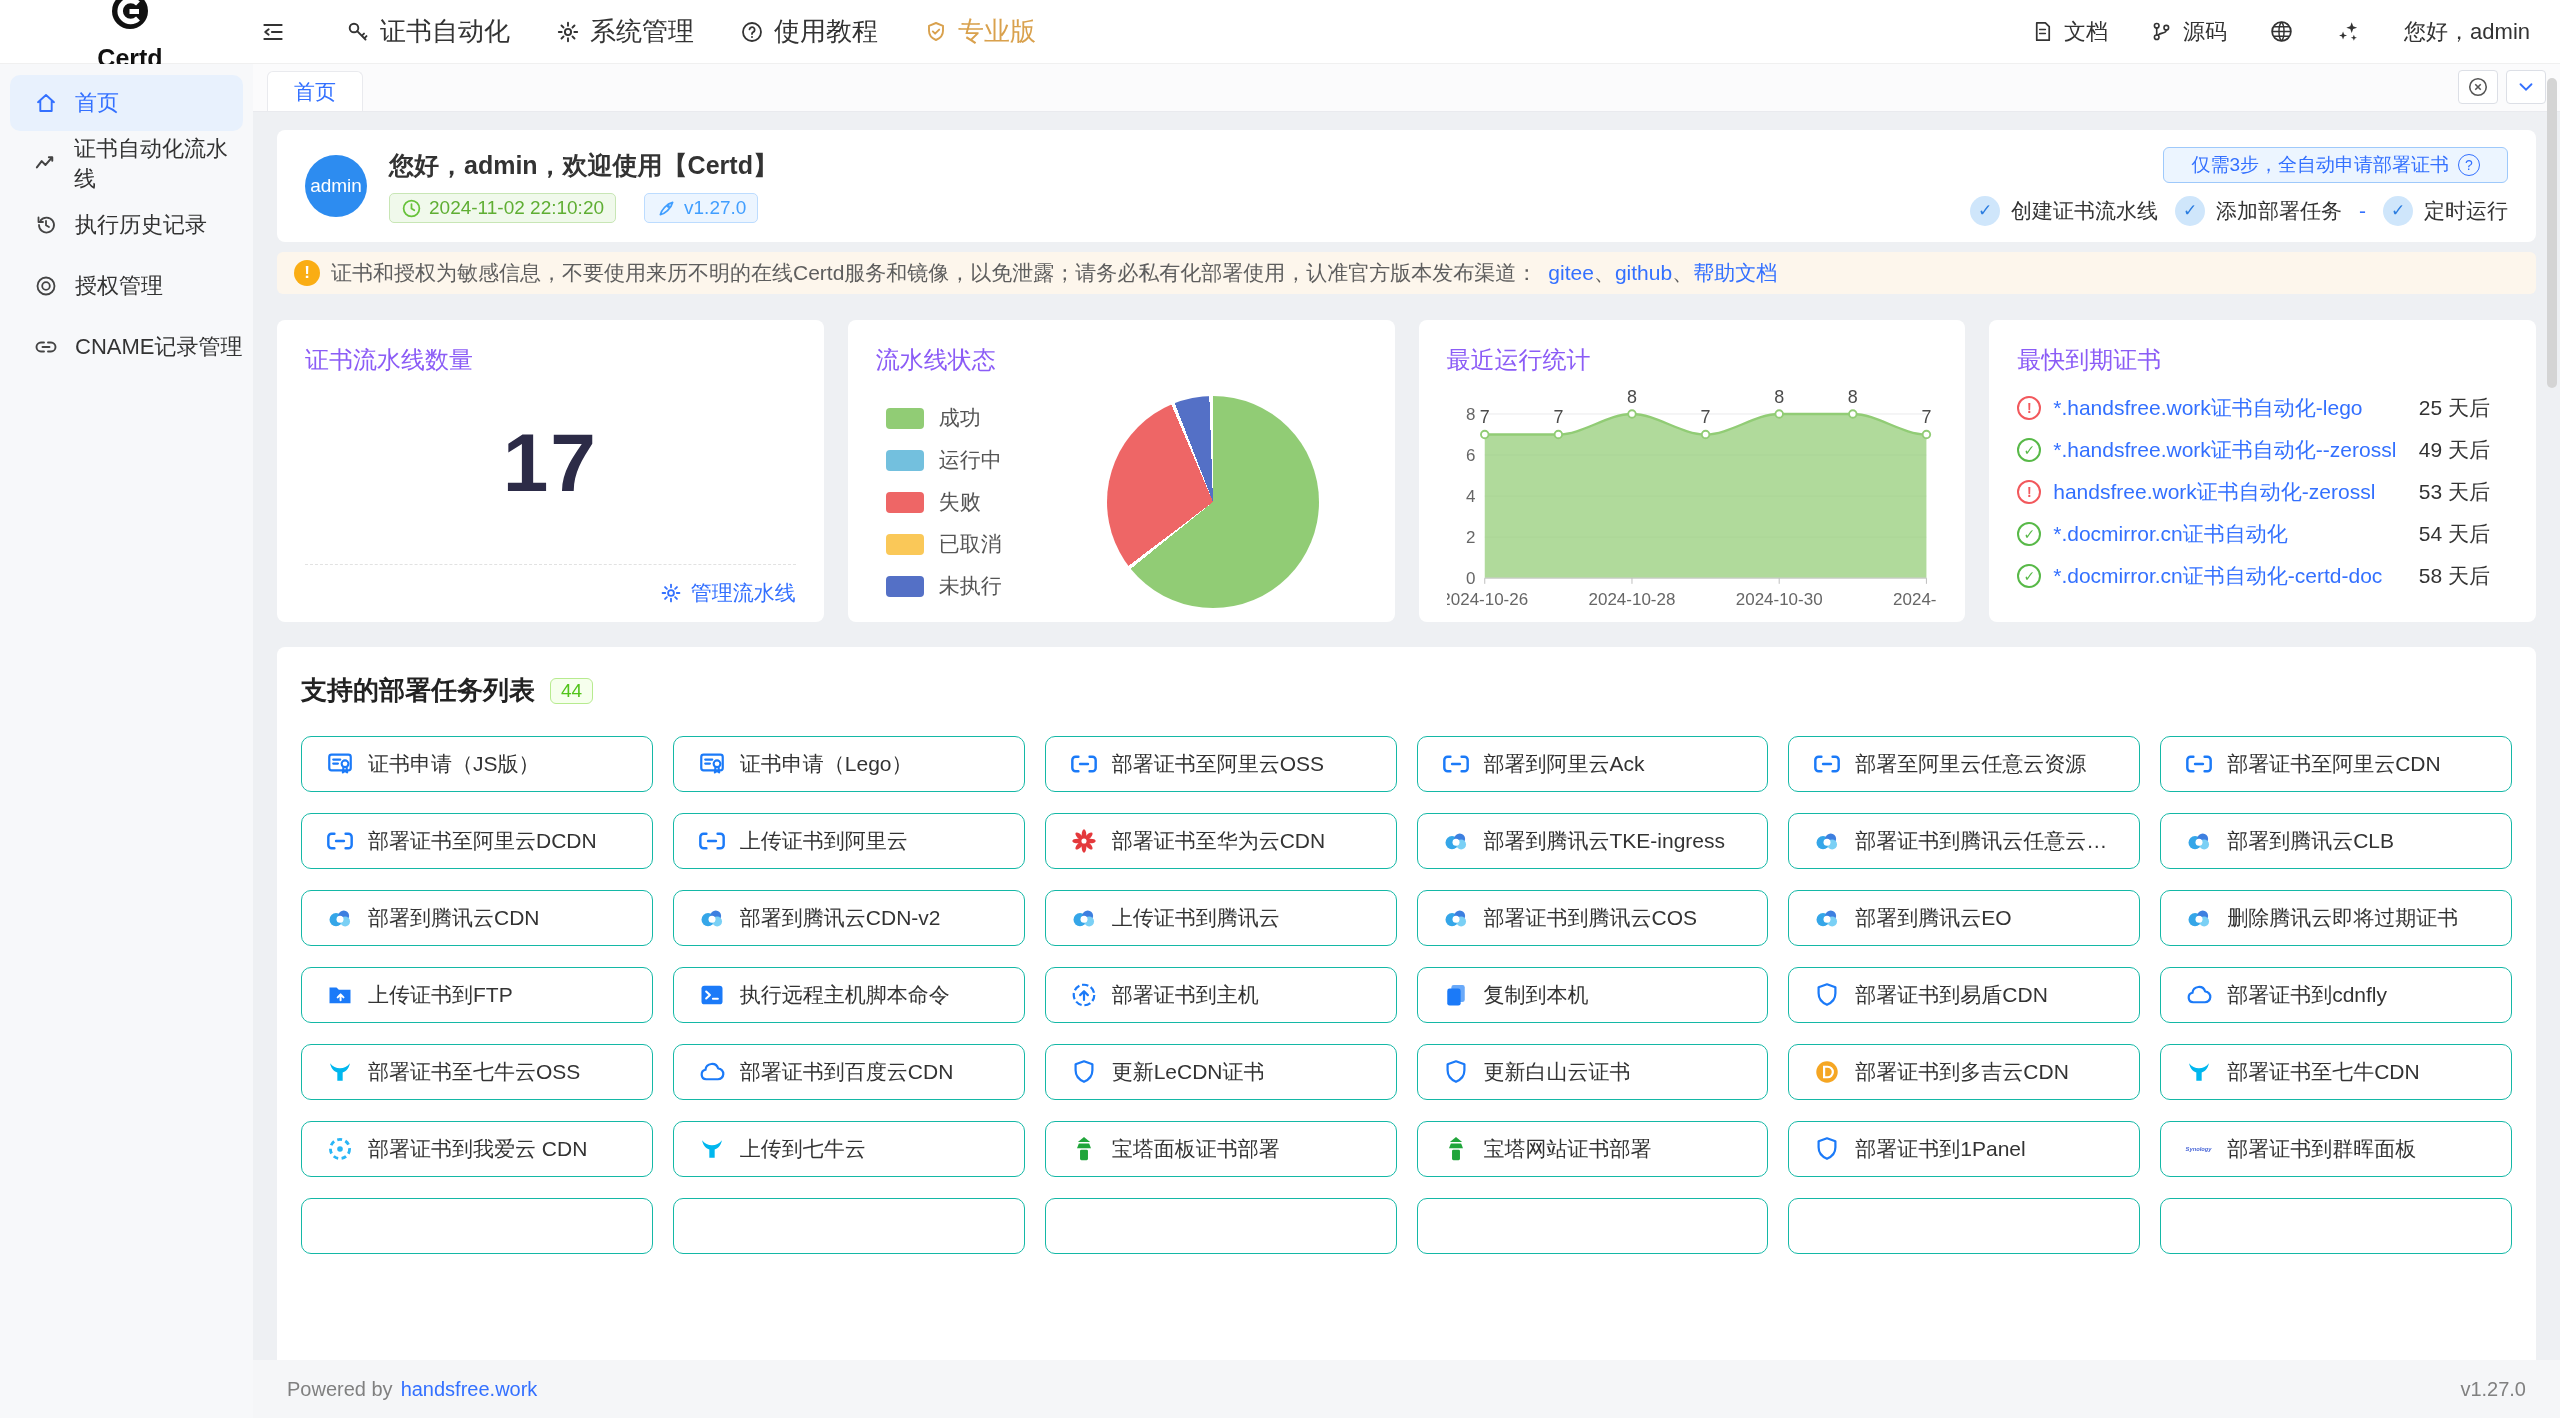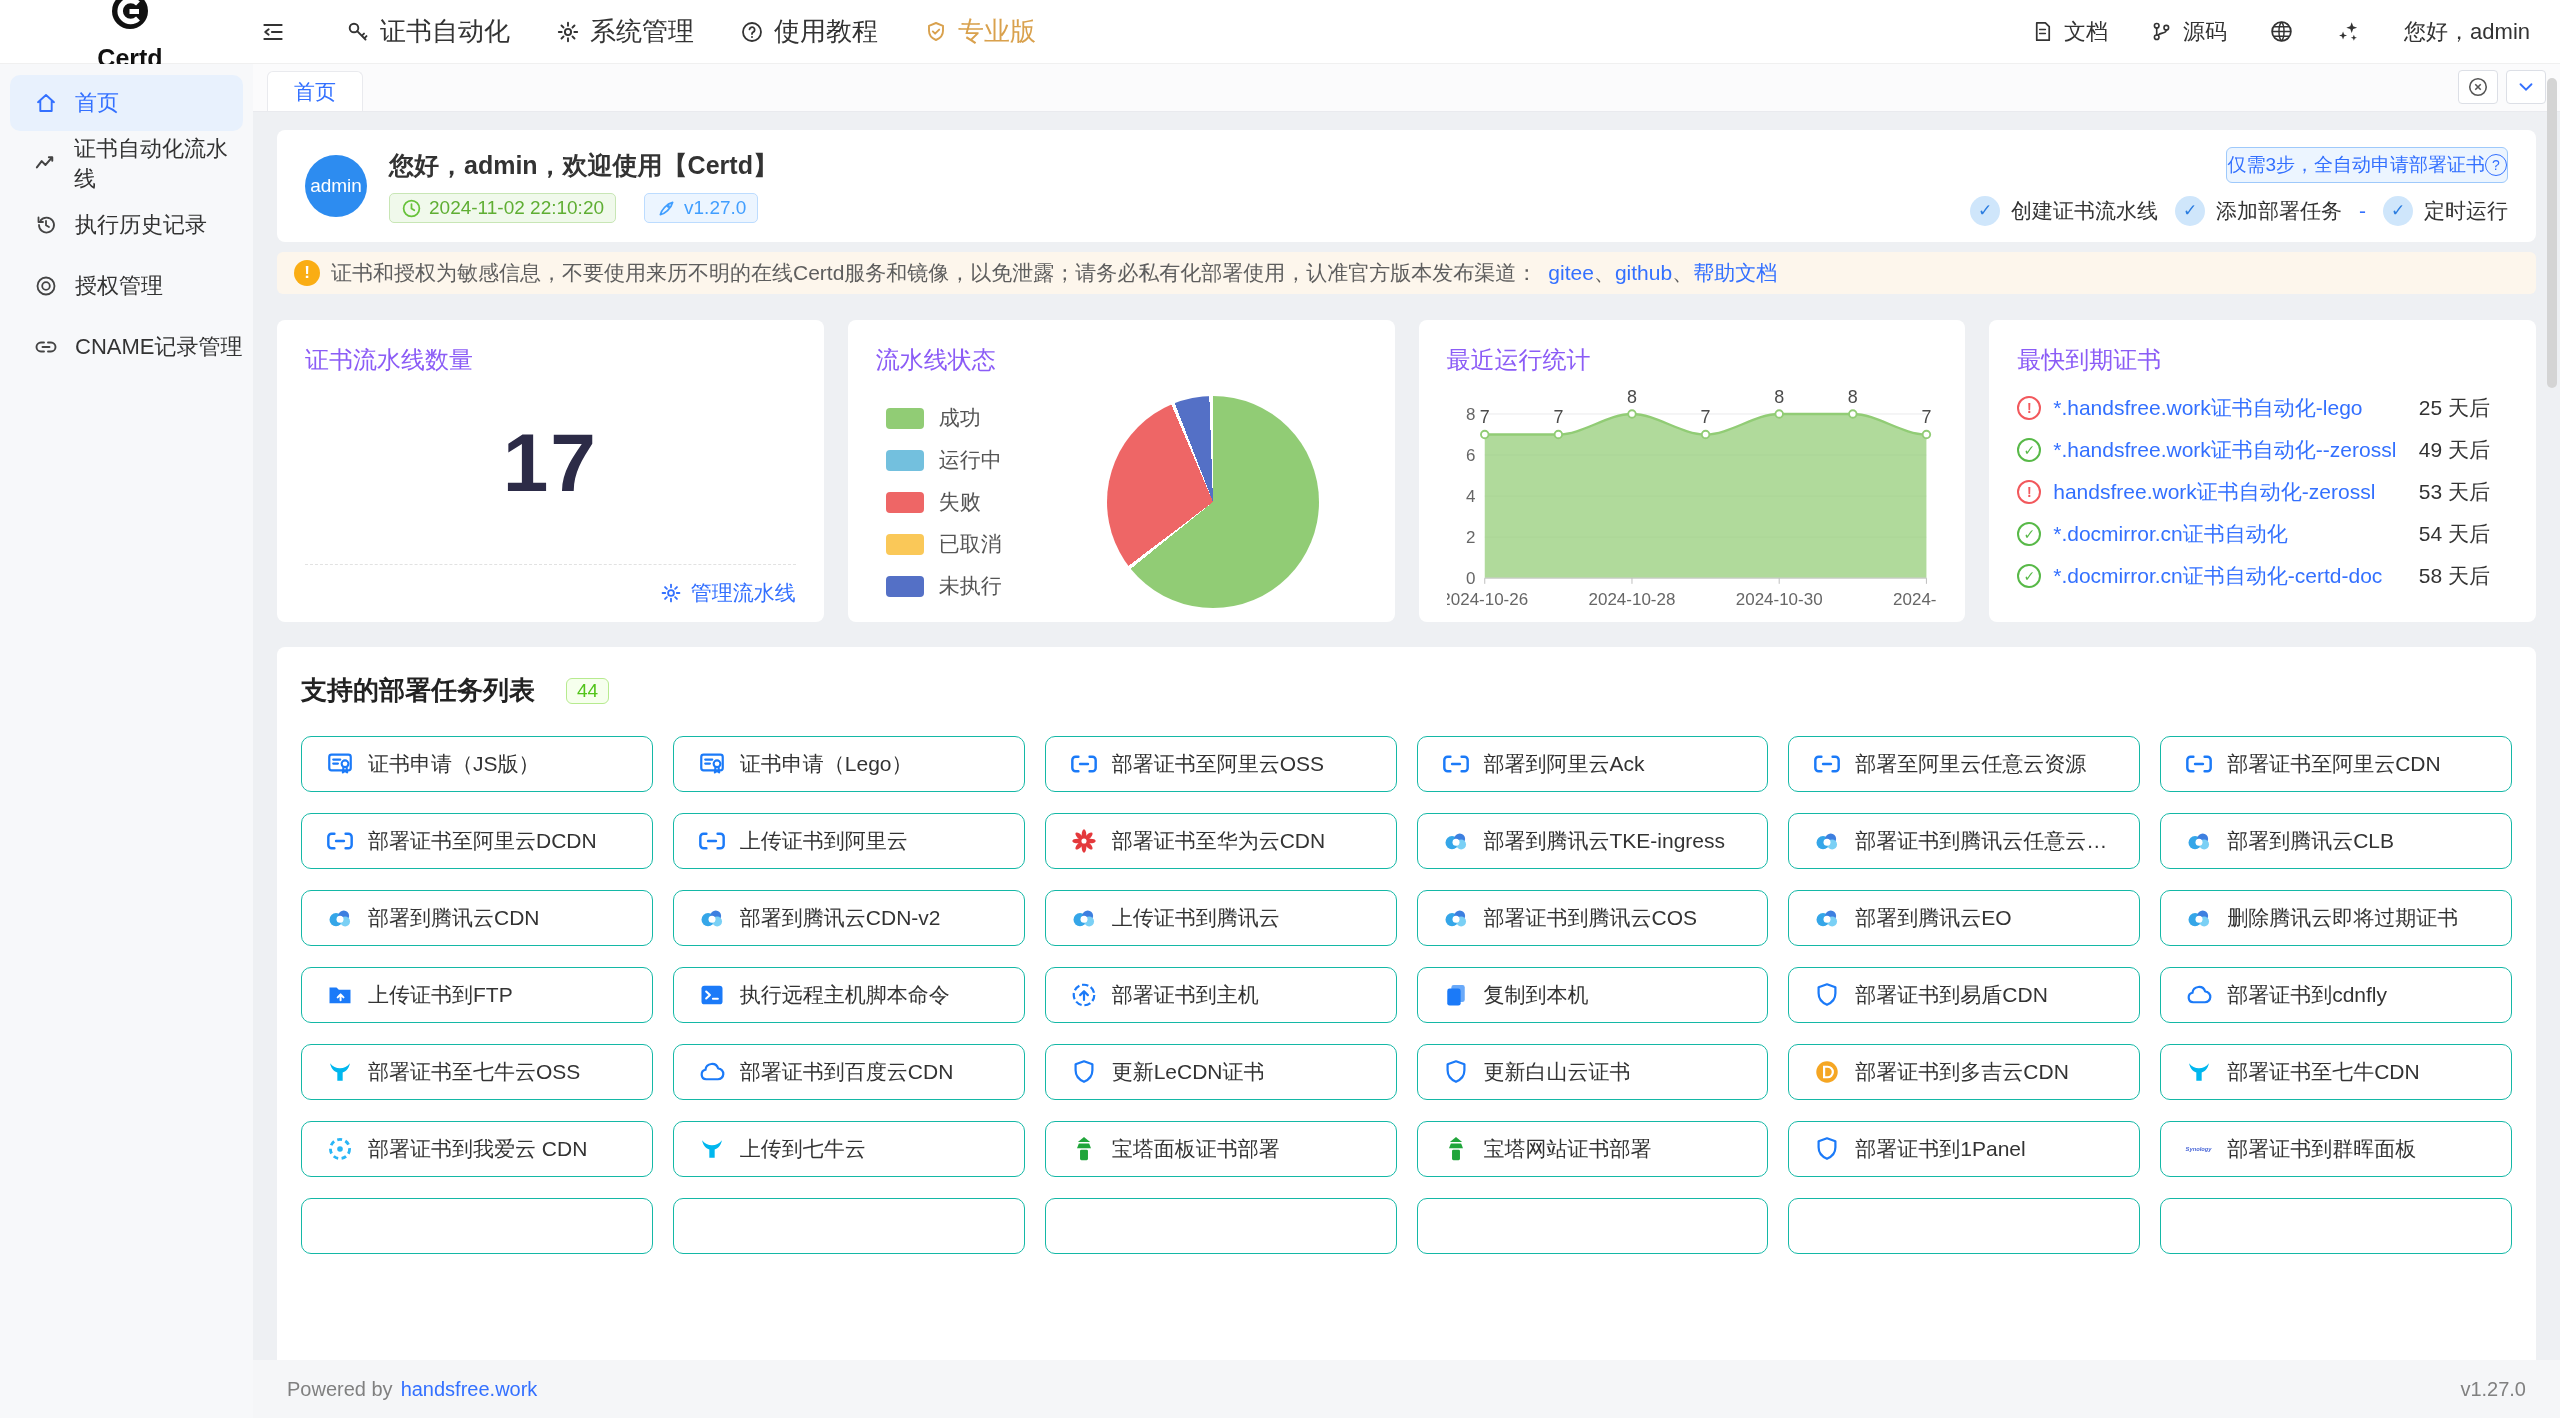--- a/index.html
+++ b/index.html
@@ -40,21 +40,21 @@
 
   .welcome-card{background:#fff;border-radius:8px;height:112px;display:flex;align-items:center;padding:0 28px;}
   .avatar{width:62px;height:62px;border-radius:50%;background:#2d8cf0;color:#fff;display:flex;align-items:center;justify-content:center;font-size:19px;flex:none;}
   .welcome-info{margin-left:22px;}
   .welcome-title{font-size:25px;font-weight:600;color:#333;}
   .badge-row{display:flex;gap:28px;margin-top:11px;}
   .badge{display:inline-flex;align-items:center;gap:7px;font-size:19px;border-radius:5px;padding:3px 11px;border:1px solid;}
   .badge.green{background:#f0f9eb;border-color:#c8e6b5;color:#5fae33;}
   .badge.blue{background:#ecf5ff;border-color:#bcdcff;color:#409eff;}
   .welcome-right{margin-left:auto;display:flex;flex-direction:column;align-items:flex-end;gap:13px;}
-  .guide-badge{font-size:19px;color:var(--accent);border:1px solid #9ec9fb;background:#ecf5ff;border-radius:6px;padding:4px 0;display:flex;align-items:center;cursor:pointer;}
+  .guide-badge{font-size:19px;color:var(--accent);border:1px solid #9ec9fb;background:#ecf5ff;border-radius:6px;padding:4px 27px;display:flex;gap:9px;align-items:center;cursor:pointer;}
   .qmark{width:22px;height:22px;border:1.5px solid var(--accent);border-radius:50%;font-size:14px;display:inline-flex;align-items:center;justify-content:center;}
   .steps{display:flex;align-items:center;gap:17px;font-size:21px;color:#333;}
   .step{display:flex;align-items:center;gap:11px;}
   .step-check{width:30px;height:30px;border-radius:50%;background:#cfe6fb;color:#2b7de0;font-size:17px;font-weight:bold;display:flex;align-items:center;justify-content:center;}
   .step-dash{color:var(--accent);font-size:21px;}
 
   .notice{margin-top:10px;height:42px;background:#fdf6ec;border-radius:6px;display:flex;align-items:center;padding:0 17px;font-size:21px;color:#5e5e5e;gap:11px;}
   .notice a{color:var(--accent);}
   .warn-dot{width:26px;height:26px;border-radius:50%;background:#faad14;color:#fff;font-weight:bold;display:flex;align-items:center;justify-content:center;font-size:17px;flex:none;}
 
@@ -81,21 +81,21 @@
   .status-dot{width:24px;height:24px;border-radius:50%;border:2px solid;display:flex;align-items:center;justify-content:center;font-size:14px;font-weight:bold;flex:none;}
   .status-dot.err{border-color:#f2585c;color:#f2585c;}
   .status-dot.ok{border-color:#58b948;color:#58b948;}
   .cert-name{color:var(--accent);flex:1;white-space:nowrap;overflow:hidden;text-overflow:ellipsis;}
   .days{color:#333;white-space:nowrap;padding-right:18px;}
 
   
   .tasks-card{margin-top:25px;background:#fff;border-radius:8px;padding:26px 24px;height:1000px;}
   .tasks-head{display:flex;align-items:center;gap:15px;}
   .tasks-title{font-size:26px;font-weight:bold;color:#222;}
-  .count-badge{font-size:19px;color:#52c41a;border:1px solid #b7eb8f;background:#f6ffed;border-radius:6px;padding:1px 10px;margin-left:16px;}
+  .count-badge{font-size:19px;color:#52c41a;border:1px solid #b7eb8f;background:#f6ffed;border-radius:6px;padding:1px 10px;}
   .task-grid{margin-top:28px;display:grid;grid-template-columns:repeat(6,1fr);gap:21px 20px;}
   .task-card{height:56px;border:1px solid #14b8a6;border-radius:10px;display:flex;align-items:center;padding:0 24px;gap:14px;font-size:21px;color:#333;background:#fff;cursor:pointer;white-space:nowrap;overflow:hidden;}
   .task-icon{width:28px;height:28px;flex:none;display:flex;align-items:center;justify-content:center;}
   .task-icon svg{width:28px;height:28px;}
   .task-label{overflow:hidden;text-overflow:ellipsis;}
 
   
   .footer{height:58px;background:#f5f6f8;display:flex;align-items:center;padding:0 34px;font-size:20px;color:#808080;}
   .footer a{color:var(--accent);}
   .footer-version{margin-left:auto;}

